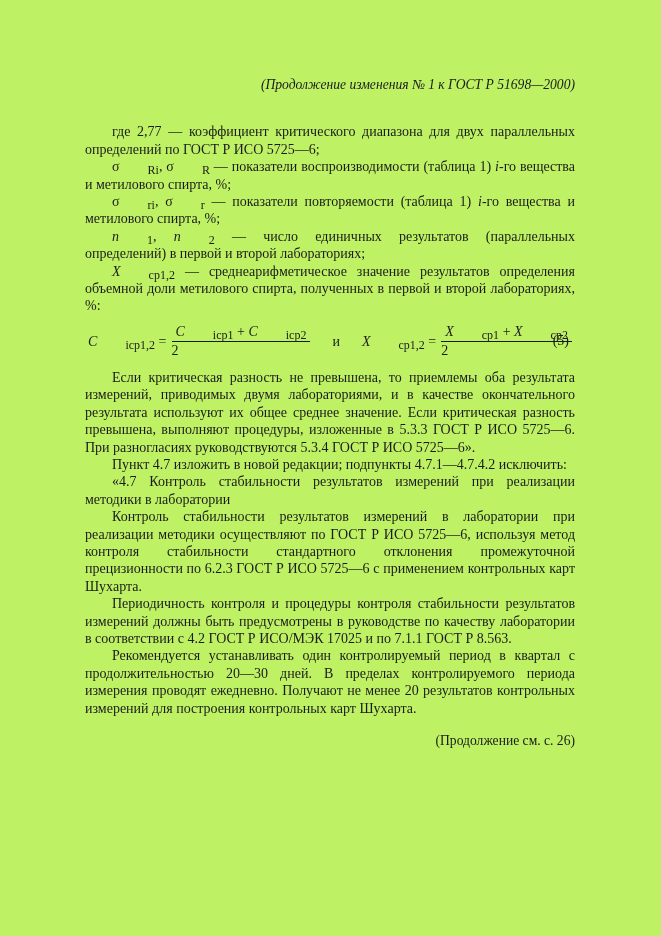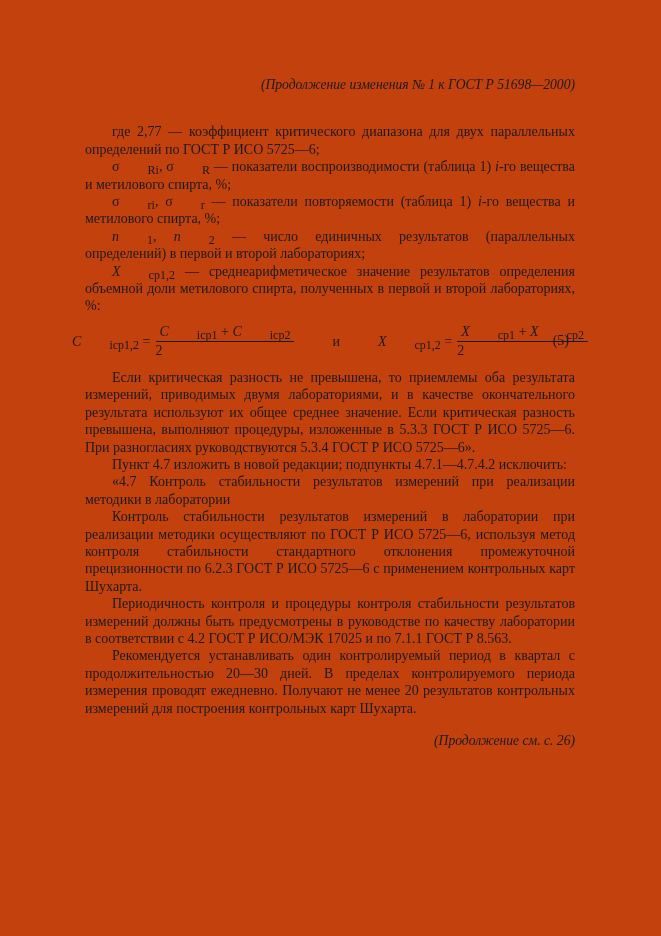--- a/index.html
+++ b/index.html
@@ -1,20 +1,20 @@
 <!DOCTYPE html>
 <html><head>
 <meta charset="utf-8">
 <style>
   * { margin: 0; padding: 0; box-sizing: border-box; }
   html, body { background: #ffffff; }
   .page {
     width: 661px;
     height: 936px;
-    background: #c2410c;
+    background: #bef264;
     color: #1b1b1b;
     font-family: "Liberation Serif", "DejaVu Serif", serif;
     font-size: 14px;
     line-height: 17.4px;
     padding: 76px 86px 0 85px;
     position: relative;
     overflow: hidden;
   }
   .running-header {
     font-style: italic;
@@ -28,21 +28,21 @@
     text-indent: 27px;
   }
   .para.bold { font-weight: normal; }
   em { font-style: italic; }
   sub { font-size: 12px; line-height: 0; vertical-align: -3px; margin-left: 28px; }
   sup { font-size: 9.5px; line-height: 0; vertical-align: 4px; }
   .formula {
     display: flex;
     align-items: center;
     justify-content: center;
-    gap: 16px;
+    gap: 0;
     margin: 9px 0 10px 0;
     position: relative;
   }
   .eq { display: inline-flex; align-items: center; white-space: nowrap; }
   .eq em { font-style: italic; }
   .conj { margin: 0 22px; }
   .frac {
     display: inline-flex;
     flex-direction: column;
     text-align: left;
@@ -56,21 +56,20 @@
     padding: 0 4px 1px 4px;
   }
   .frac .den { display: block; padding-top: 1px; }
   .eq-number {
     position: absolute;
     right: 6px;
     top: 50%;
     transform: translateY(-50%);
   }
   .page-footer {
-    font-style: italic;
     text-align: right;
     margin-top: 15px;
     font-size: 13.6px;
   }
 </style>
 </head>
 <body>
 
 <div class="page">
 

